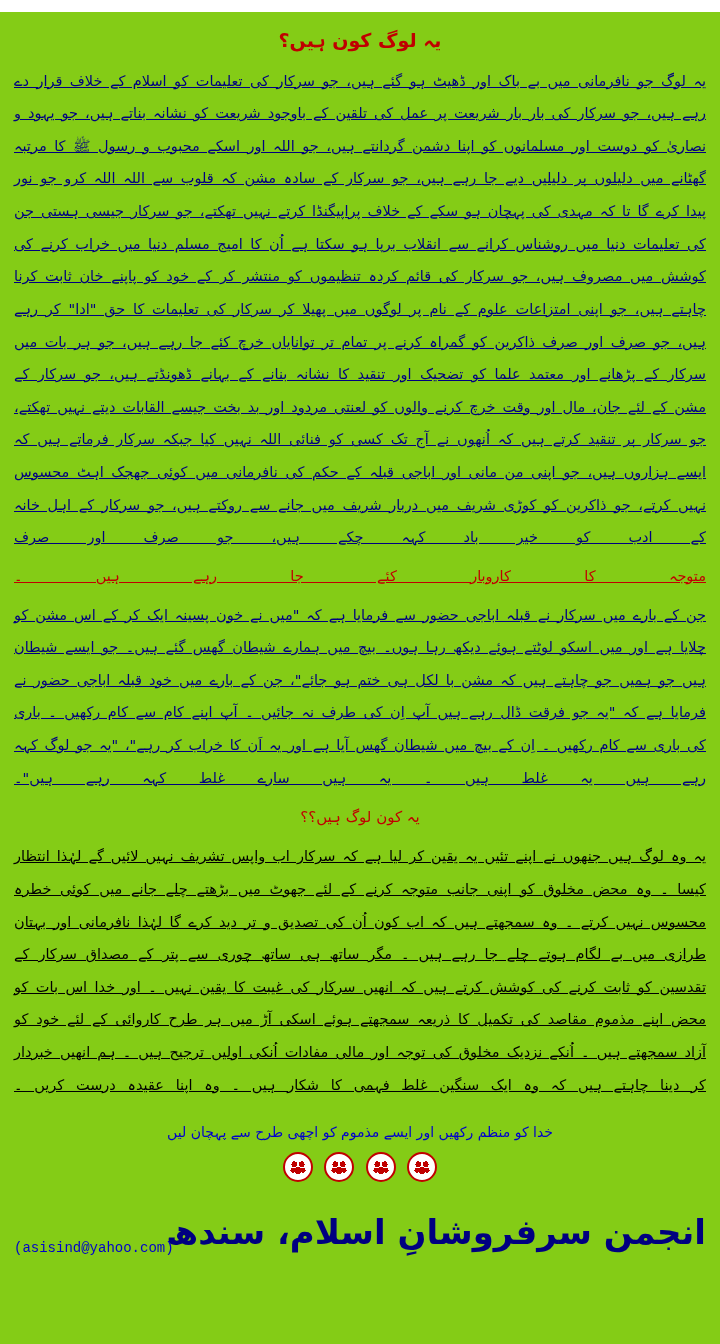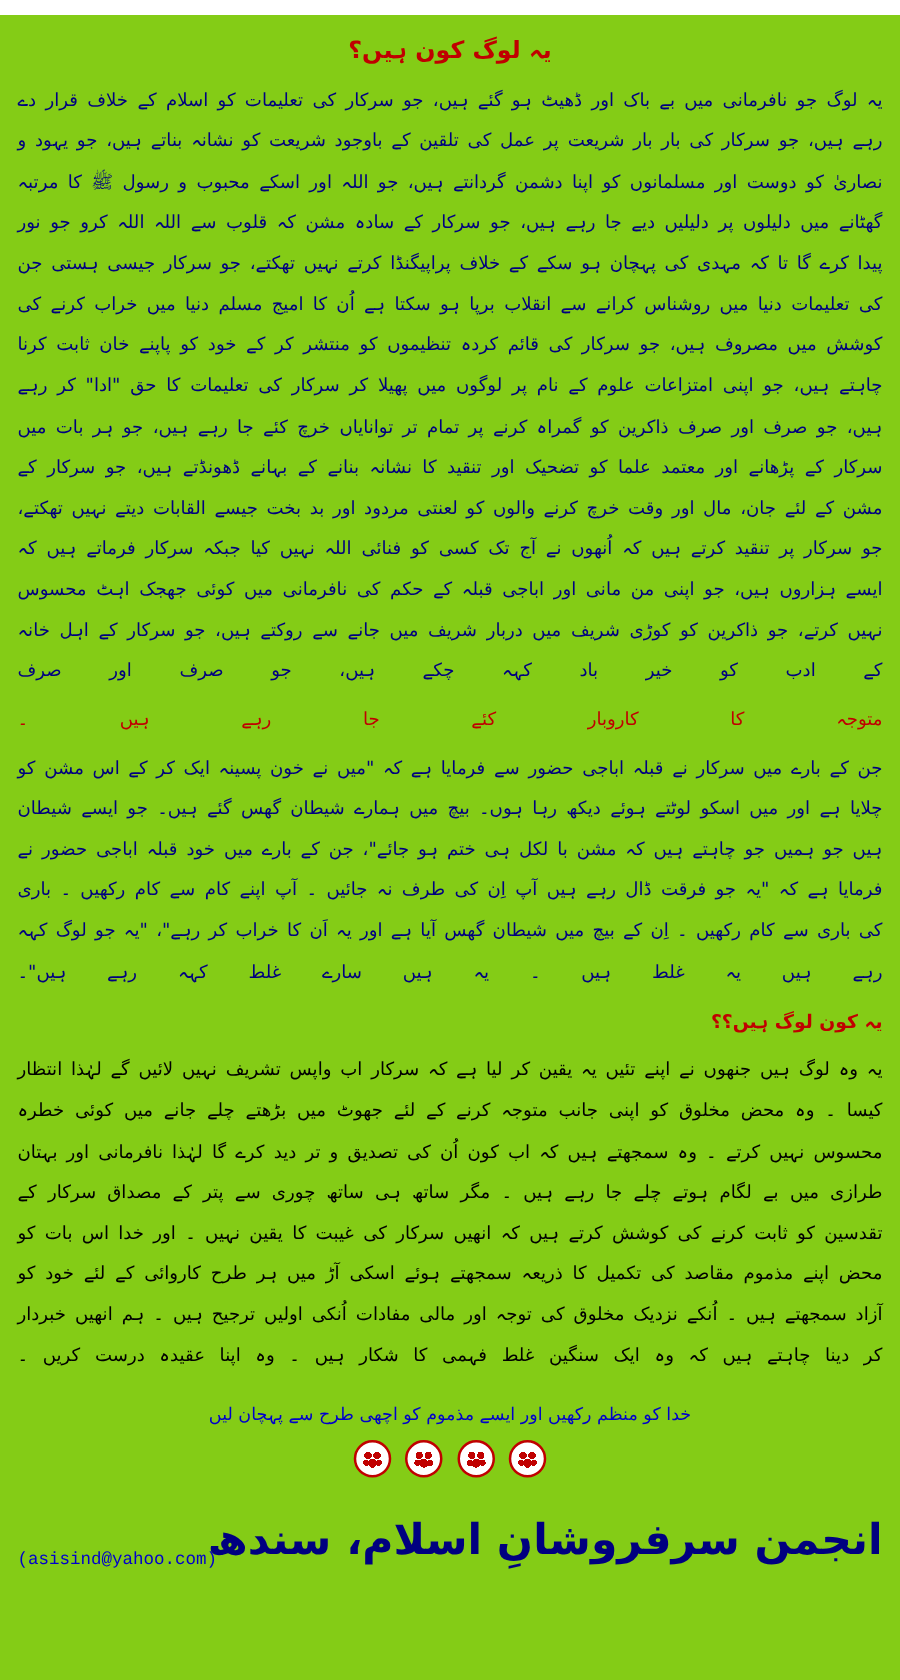--- a/index.html
+++ b/index.html
@@ -33,29 +33,30 @@
   }
   .para {
     direction: rtl;
     text-align: justify;
     text-align-last: justify;
     color: #000080;
     font-size: 14.5px;
     line-height: 2.25;
     margin: 0 0 6px 0;
     word-spacing: 2px;
+    text-decoration: underline;
   }
   .para.blue { color: #000080; }
   .para.red  { color: #c00000; }
   .para.black { color: #000000; }
   .center-red {
-    text-align: right;
+    text-align: center;
     color: #c00000;
     font-size: 15px;
-    font-weight: bold;
+    font-weight: normal;
     line-height: 2;
     margin: 8px 0;
     direction: rtl;
   }
   .closing {
     text-align: center;
     color: #0000cc;
     font-size: 14px;
     line-height: 1.9;
     margin: 18px 0 6px 0;

